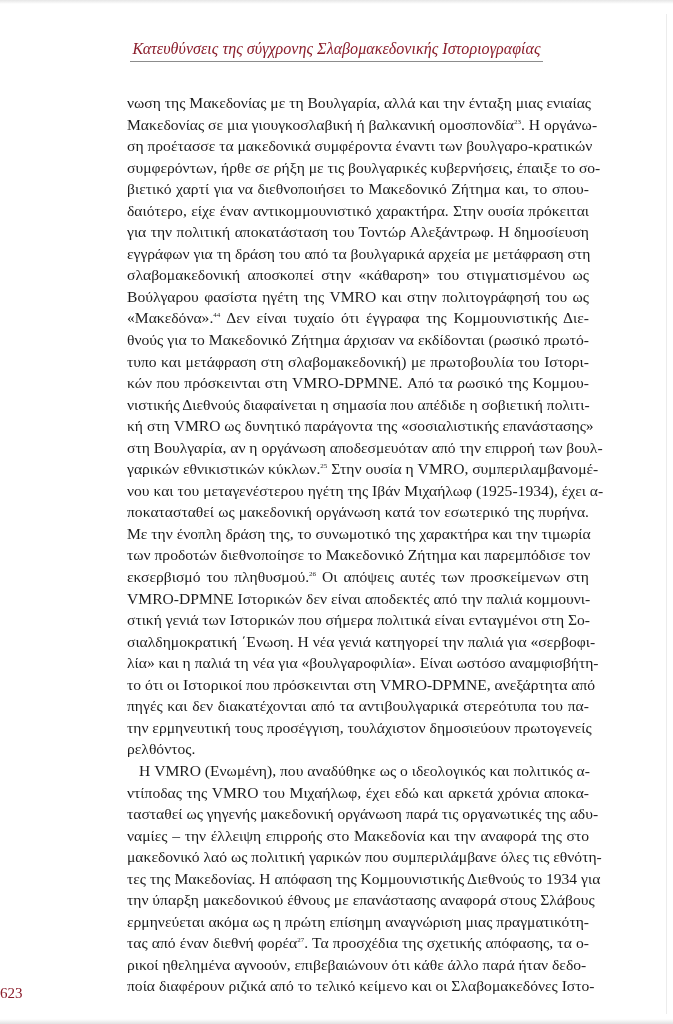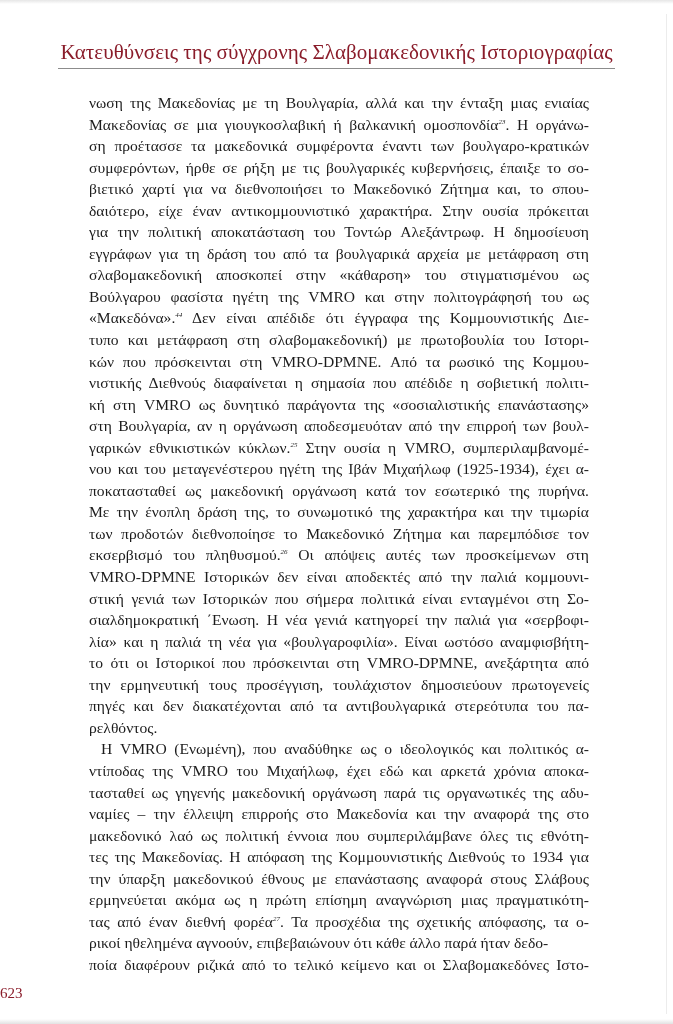--- a/index.html
+++ b/index.html
@@ -10,36 +10,37 @@
   }
   .edge-top { position: absolute; left: 0; top: 0; width: 673px; height: 4px; background: linear-gradient(#e6e6e6, #ffffff); }
   .edge-bottom { position: absolute; left: 0; bottom: 0; width: 673px; height: 5px; background: linear-gradient(#ffffff, #e2e2e2); }
   .edge-right { position: absolute; right: 6px; top: 14px; width: 1px; height: 1000px; background: #ececec; }
   .running-head {
     position: absolute; left: 0; top: 40px; width: 673px; text-align: center;
   }
   .running-head span {
     display: inline-block;
     font-family: "Liberation Serif", "DejaVu Serif", serif;
-    font-size: 21px; color: #8a1c2a; letter-spacing: 0.05px;
+    font-size: 16px; color: #8a1c2a; letter-spacing: 0.05px;
     padding: 0 2px 3px 2px;
     border-bottom: 1px solid #8c8c8c;
+    font-style: italic;
   }
   .body-text {
     position: absolute; left: 89px; top: 92px; width: 500px;
     font-family: "Liberation Serif", "DejaVu Serif", serif;
     font-size: 15.6px; line-height: 21.55px; color: #1c1c1c;
   }
   .line {
     display: block; white-space: nowrap; text-align: justify;
-    text-align-last: justify; height: 21.55px;
+    text-align-last: justify; height: 21.55px; margin-left: 38px;
   }
   .line.last { text-align-last: left; }
   .line.indent { padding-left: 12px; }
-  sup { font-size: 7px; line-height: 0; vertical-align: 6px; font-style: italic; }
+  sup { font-size: 7px; line-height: 0; vertical-align: 6px; }
   .folio {
     position: absolute; left: 0; top: 985px; width: 560px; 
     font-family: "Liberation Serif", "DejaVu Serif", serif;
     font-size: 15px; color: #8a1c2a;
   }
 </style>
 </head>
 <body>
 
 <div class="page">
@@ -56,47 +57,48 @@
         <span class="line"><span>νωση της Μακεδονίας με τη Βουλγαρία, αλλά και την ένταξη μιας ενιαίας</span></span>
         <span class="line"><span>Μακεδονίας σε μια γιουγκοσλαβική ή βαλκανική ομοσπονδία</span><sup>23</sup><span>. Η οργάνω-</span></span>
         <span class="line"><span>ση προέτασσε τα μακεδονικά συμφέροντα έναντι των βουλγαρο-κρατικών</span></span>
         <span class="line"><span>συμφερόντων, ήρθε σε ρήξη με τις βουλγαρικές κυβερνήσεις, έπαιξε το σο-</span></span>
         <span class="line"><span>βιετικό χαρτί για να διεθνοποιήσει το Μακεδονικό Ζήτημα και, το σπου-</span></span>
         <span class="line"><span>δαιότερο, είχε έναν αντικομμουνιστικό χαρακτήρα. Στην ουσία πρόκειται</span></span>
         <span class="line"><span>για την πολιτική αποκατάσταση του Τοντώρ Αλεξάντρωφ. Η δημοσίευση</span></span>
         <span class="line"><span>εγγράφων για τη δράση του από τα βουλγαρικά αρχεία με μετάφραση στη</span></span>
         <span class="line"><span>σλαβομακεδονική αποσκοπεί στην «κάθαρση» του στιγματισμένου ως</span></span>
         <span class="line"><span>Βούλγαρου φασίστα ηγέτη της VMRO και στην πολιτογράφησή του ως</span></span>
-        <span class="line"><span>«Μακεδόνα».</span><sup>44</sup><span> Δεν είναι απέδιδε ότι έγγραφα της Κομμουνιστικής Διε-</span></span>
+        <span class="line"><span>«Μακεδόνα».</span><sup>44</sup><span> Δεν είναι τυχαίο ότι έγγραφα της Κομμουνιστικής Διε-</span></span>
+        <span class="line"><span>θνούς για το Μακεδονικό Ζήτημα άρχισαν να εκδίδονται (ρωσικό πρωτό-</span></span>
         <span class="line"><span>τυπο και μετάφραση στη σλαβομακεδονική) με πρωτοβουλία του Ιστορι-</span></span>
         <span class="line"><span>κών που πρόσκεινται στη VMRO-DPMNE. Από τα ρωσικό της Κομμου-</span></span>
         <span class="line"><span>νιστικής Διεθνούς διαφαίνεται η σημασία που απέδιδε η σοβιετική πολιτι-</span></span>
         <span class="line"><span>κή στη VMRO ως δυνητικό παράγοντα της «σοσιαλιστικής επανάστασης»</span></span>
         <span class="line"><span>στη Βουλγαρία, αν η οργάνωση αποδεσμευόταν από την επιρροή των βουλ-</span></span>
         <span class="line"><span>γαρικών εθνικιστικών κύκλων.</span><sup>25</sup><span> Στην ουσία η VMRO, συμπεριλαμβανομέ-</span></span>
         <span class="line"><span>νου και του μεταγενέστερου ηγέτη της Ιβάν Μιχαήλωφ (1925-1934), έχει α-</span></span>
         <span class="line"><span>ποκατασταθεί ως μακεδονική οργάνωση κατά τον εσωτερικό της πυρήνα.</span></span>
         <span class="line"><span>Με την ένοπλη δράση της, το συνωμοτικό της χαρακτήρα και την τιμωρία</span></span>
         <span class="line"><span>των προδοτών διεθνοποίησε το Μακεδονικό Ζήτημα και παρεμπόδισε τον</span></span>
         <span class="line"><span>εκσερβισμό του πληθυσμού.</span><sup>26</sup><span> Οι απόψεις αυτές των προσκείμενων στη</span></span>
         <span class="line"><span>VMRO-DPMNE Ιστορικών δεν είναι αποδεκτές από την παλιά κομμουνι-</span></span>
         <span class="line"><span>στική γενιά των Ιστορικών που σήμερα πολιτικά είναι ενταγμένοι στη Σο-</span></span>
         <span class="line"><span>σιαλδημοκρατική ΄Ενωση. Η νέα γενιά κατηγορεί την παλιά για «σερβοφι-</span></span>
         <span class="line"><span>λία» και η παλιά τη νέα για «βουλγαροφιλία». Είναι ωστόσο αναμφισβήτη-</span></span>
         <span class="line"><span>το ότι οι Ιστορικοί που πρόσκεινται στη VMRO-DPMNE, ανεξάρτητα από</span></span>
+        <span class="line"><span>πηγές και δεν διακατέχονται από τα αντιβουλγαρικά στερεότυπα του πα-</span></span>
         <span class="line"><span>την ερμηνευτική τους προσέγγιση, τουλάχιστον δημοσιεύουν πρωτογενείς</span></span>
-        <span class="line"><span>πηγές και δεν διακατέχονται από τα αντιβουλγαρικά στερεότυπα του πα-</span></span>
         <span class="line last"><span>ρελθόντος.</span></span>
       </div>
       <div>
         <span class="line indent"><span>Η VMRO (Ενωμένη), που αναδύθηκε ως ο ιδεολογικός και πολιτικός α-</span></span>
         <span class="line"><span>ντίποδας της VMRO του Μιχαήλωφ, έχει εδώ και αρκετά χρόνια αποκα-</span></span>
         <span class="line"><span>τασταθεί ως γηγενής μακεδονική οργάνωση παρά τις οργανωτικές της αδυ-</span></span>
         <span class="line"><span>ναμίες – την έλλειψη επιρροής στο Μακεδονία και την αναφορά της στο</span></span>
-        <span class="line"><span>μακεδονικό λαό ως πολιτική έννοια που συμπεριλάμβανε όλες τις εθνότη-</span></span>
+        <span class="line"><span>μακεδονικό λαό ως πολιτική γαρικών που συμπεριλάμβανε όλες τις εθνότη-</span></span>
         <span class="line"><span>τες της Μακεδονίας. Η απόφαση της Κομμουνιστικής Διεθνούς το 1934 για</span></span>
         <span class="line"><span>την ύπαρξη μακεδονικού έθνους με επανάστασης αναφορά στους Σλάβους</span></span>
         <span class="line"><span>ερμηνεύεται ακόμα ως η πρώτη επίσημη αναγνώριση μιας πραγματικότη-</span></span>
         <span class="line"><span>τας από έναν διεθνή φορέα</span><sup>27</sup><span>. Τα προσχέδια της σχετικής απόφασης, τα ο-</span></span>
         <span class="line last"><span>ρικοί ηθελημένα αγνοούν, επιβεβαιώνουν ότι κάθε άλλο παρά ήταν δεδο-</span></span>
         <span class="line"><span>ποία διαφέρουν ριζικά από το τελικό κείμενο και οι Σλαβομακεδόνες Ιστο-</span></span>
       </div>
     </div>
 
   <div class="folio">623</div>

